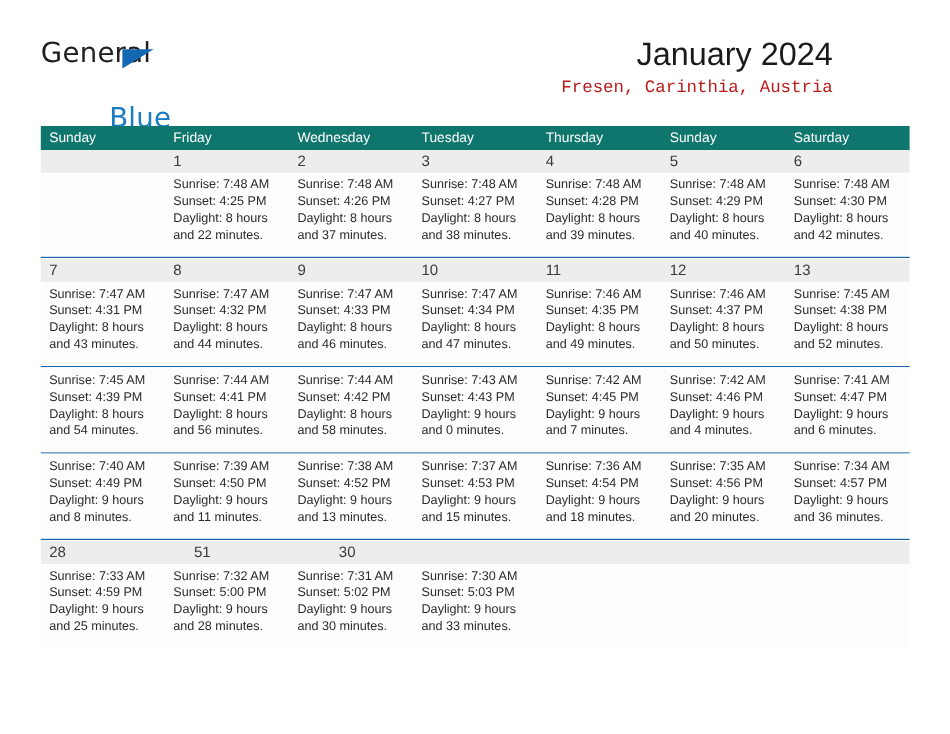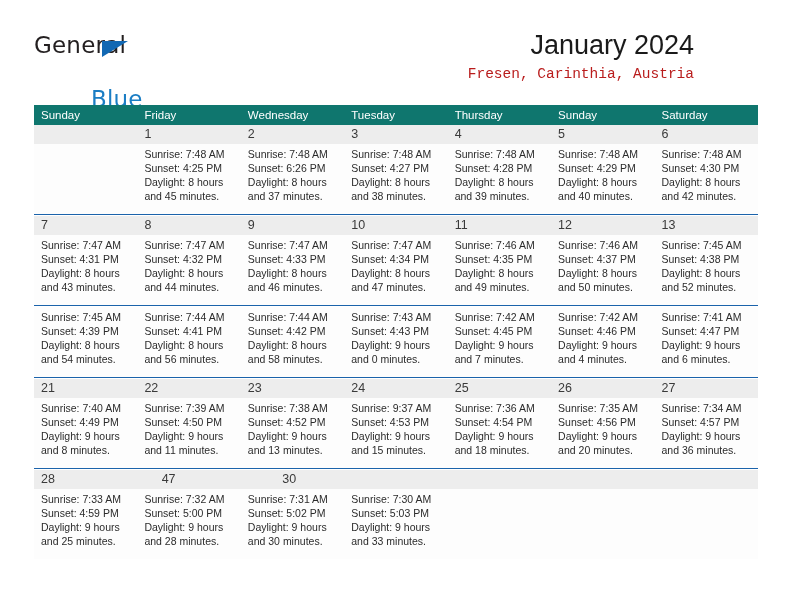--- a/index.html
+++ b/index.html
@@ -190,25 +190,25 @@
         <div class="cell">
           <div></div>
           <div></div>
           <div></div>
           <div></div>
         </div>
         <div class="cell">
           <div>Sunrise: 7:48 AM</div>
           <div>Sunset: 4:25 PM</div>
           <div>Daylight: 8 hours</div>
-          <div>and 45 minutes.</div>
-        </div>
-        <div class="cell">
-          <div>Sunrise: 7:48 AM</div>
-          <div>Sunset: 6:26 PM</div>
+          <div>and 22 minutes.</div>
+        </div>
+        <div class="cell">
+          <div>Sunrise: 7:48 AM</div>
+          <div>Sunset: 4:26 PM</div>
           <div>Daylight: 8 hours</div>
           <div>and 37 minutes.</div>
         </div>
         <div class="cell">
           <div>Sunrise: 7:48 AM</div>
           <div>Sunset: 4:27 PM</div>
           <div>Daylight: 8 hours</div>
           <div>and 38 minutes.</div>
         </div>
         <div class="cell">
@@ -332,50 +332,41 @@
           <div>Sunrise: 7:41 AM</div>
           <div>Sunset: 4:47 PM</div>
           <div>Daylight: 9 hours</div>
           <div>and 6 minutes.</div>
         </div>
       </div>
       <div class="week-sep"></div>
     </div>
 
     <div class="week">
-      <div class="numrow">
-        <div class="cell">21</div>
-        <div class="cell">22</div>
-        <div class="cell">23</div>
-        <div class="cell">24</div>
-        <div class="cell">25</div>
-        <div class="cell">26</div>
-        <div class="cell">27</div>
-      </div>
       <div class="inforow">
         <div class="cell">
           <div>Sunrise: 7:40 AM</div>
           <div>Sunset: 4:49 PM</div>
           <div>Daylight: 9 hours</div>
           <div>and 8 minutes.</div>
         </div>
         <div class="cell">
           <div>Sunrise: 7:39 AM</div>
           <div>Sunset: 4:50 PM</div>
           <div>Daylight: 9 hours</div>
           <div>and 11 minutes.</div>
         </div>
         <div class="cell">
           <div>Sunrise: 7:38 AM</div>
           <div>Sunset: 4:52 PM</div>
           <div>Daylight: 9 hours</div>
           <div>and 13 minutes.</div>
         </div>
         <div class="cell">
-          <div>Sunrise: 9:37 AM</div>
+          <div>Sunrise: 7:37 AM</div>
           <div>Sunset: 4:53 PM</div>
           <div>Daylight: 9 hours</div>
           <div>and 15 minutes.</div>
         </div>
         <div class="cell">
           <div>Sunrise: 7:36 AM</div>
           <div>Sunset: 4:54 PM</div>
           <div>Daylight: 9 hours</div>
           <div>and 18 minutes.</div>
         </div>
@@ -391,21 +382,21 @@
           <div>Daylight: 9 hours</div>
           <div>and 36 minutes.</div>
         </div>
       </div>
       <div class="week-sep"></div>
     </div>
 
     <div class="week">
       <div class="numrow">
         <div class="cell">28</div>
-        <div class="cell">47</div>
+        <div class="cell">51</div>
         <div class="cell">30</div>
         <div class="cell"></div>
         <div class="cell"></div>
         <div class="cell"></div>
       </div>
       <div class="inforow">
         <div class="cell">
           <div>Sunrise: 7:33 AM</div>
           <div>Sunset: 4:59 PM</div>
           <div>Daylight: 9 hours</div>

